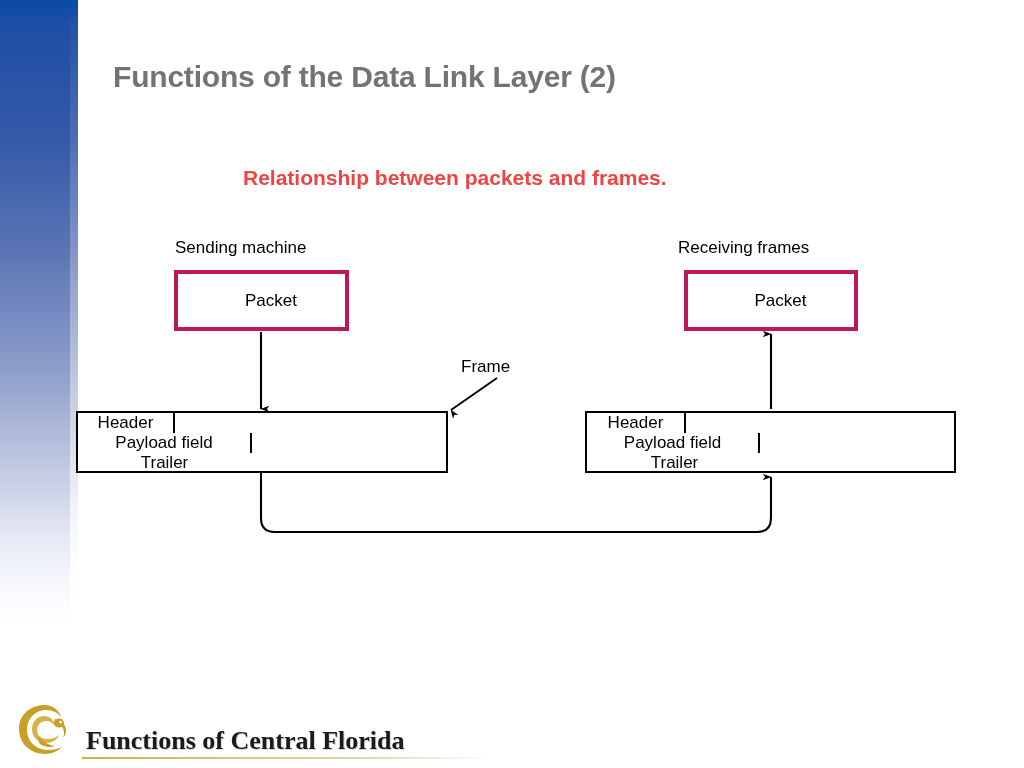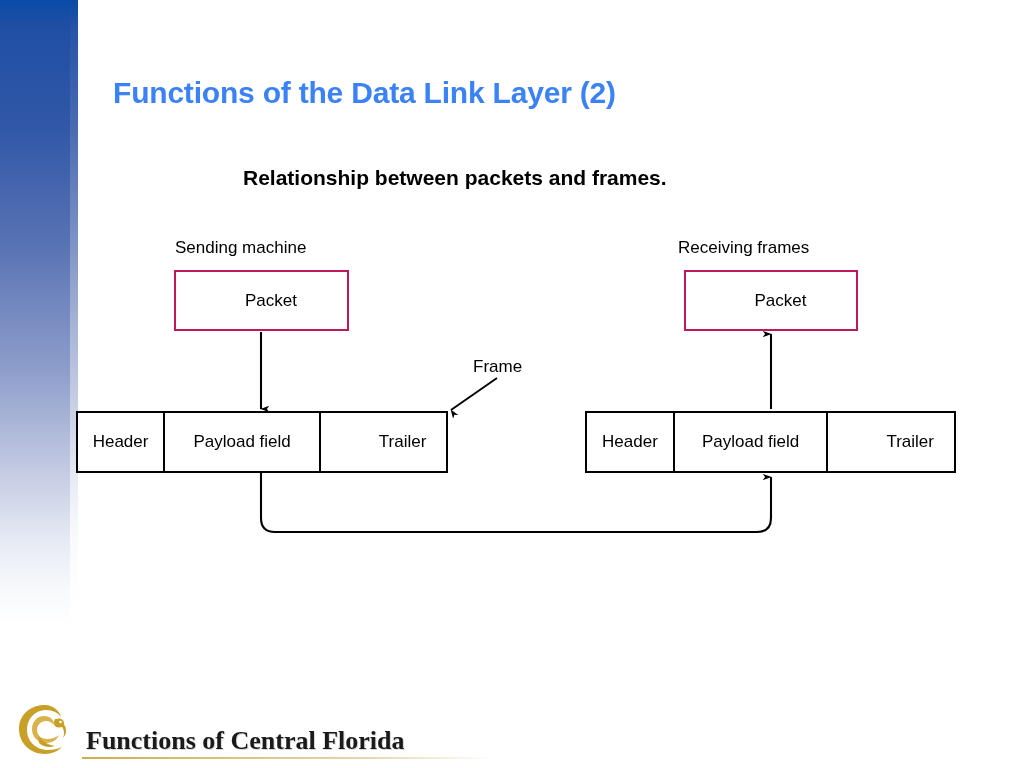--- a/index.html
+++ b/index.html
@@ -44,37 +44,37 @@
         rgba(255,255,255,0.18) 200px,
         rgba(255,255,255,0.45) 430px,
         rgba(255,255,255,0.9) 600px,
         #ffffff 660px);
   }
 
   
   #slide-title {
     position: absolute;
     left: 113px;
-    top: 76px;
+    top: 60px;
     font-size: 30px;
     font-weight: bold;
-    color: #3b82f6;
+    color: #737373;
     letter-spacing: -0.2px;
     font-family: "Liberation Sans", sans-serif;
     white-space: nowrap;
   }
 
   
   #slide-subtitle {
     position: absolute;
     left: 243px;
     top: 166px;
     font-size: 21px;
     font-weight: bold;
-    color: #000000;
+    color: #ef4444;
     white-space: nowrap;
   }
 
   
   #diagram {
     position: absolute;
     left: 0; top: 0;
     width: 1024px;
     height: 544px;
     pointer-events: none;
@@ -83,38 +83,39 @@
 
   .dg-label {
     position: absolute;
     font-size: 17px;
     color: #000;
     white-space: nowrap;
   }
 
   .dg-box {
     position: absolute;
-    border: 2px solid #be185d;
+    border: 4px solid #be185d;
     background: #fff;
     box-sizing: border-box;
     display: flex;
     align-items: center;
     justify-content: center;
     font-size: 17px;
     color: #000;
     padding-left: 19px;
   }
 
   .frame-strip {
     position: absolute;
     border: 2px solid #000;
     background: #fff;
     box-sizing: border-box;
     display: flex;
     height: 62px;
+    flex-direction: column;
   }
   .frame-cell {
     box-sizing: border-box;
     display: flex;
     align-items: center;
     justify-content: center;
     font-size: 17px;
     color: #000;
     border-right: 2px solid #000;
   }
@@ -181,21 +182,21 @@
   <div class="dg-label" style="left:678px; top:238px;">Receiving frames</div>
 
   <div class="dg-box" style="left:684px; top:270px; width:174px; height:61px;">Packet</div>
 
   <div class="frame-strip" style="left:585px; top:411px; width:371px;">
     <div class="frame-cell" style="width:99px;">Header</div>
     <div class="frame-cell" style="width:173px;">Payload field</div>
     <div class="frame-cell" style="width:99px;">Trailer</div>
   </div>
 
-  <div class="dg-label" style="left:473px; top:357px;">Frame</div>
+  <div class="dg-label" style="left:461px; top:357px;">Frame</div>
 
   <svg class="svg-overlay" viewBox="0 0 1024 768">
     <defs>
       <marker id="arrowhead" markerWidth="7" markerHeight="9" refX="3.2" refY="8.3" orient="auto" markerUnits="userSpaceOnUse">
         <path d="M0,0 L3.2,9 L6.4,0 L3.2,2.4 Z" fill="#000"></path>
       </marker>
       <marker id="arrowhead-up" markerWidth="7" markerHeight="9" refX="3.2" refY="8.3" orient="auto" markerUnits="userSpaceOnUse">
         <path d="M0,0 L3.2,9 L6.4,0 L3.2,2.4 Z" fill="#000"></path>
       </marker>
       <marker id="arrowhead-sm" markerWidth="7" markerHeight="9" refX="3.2" refY="8.3" orient="auto" markerUnits="userSpaceOnUse">

